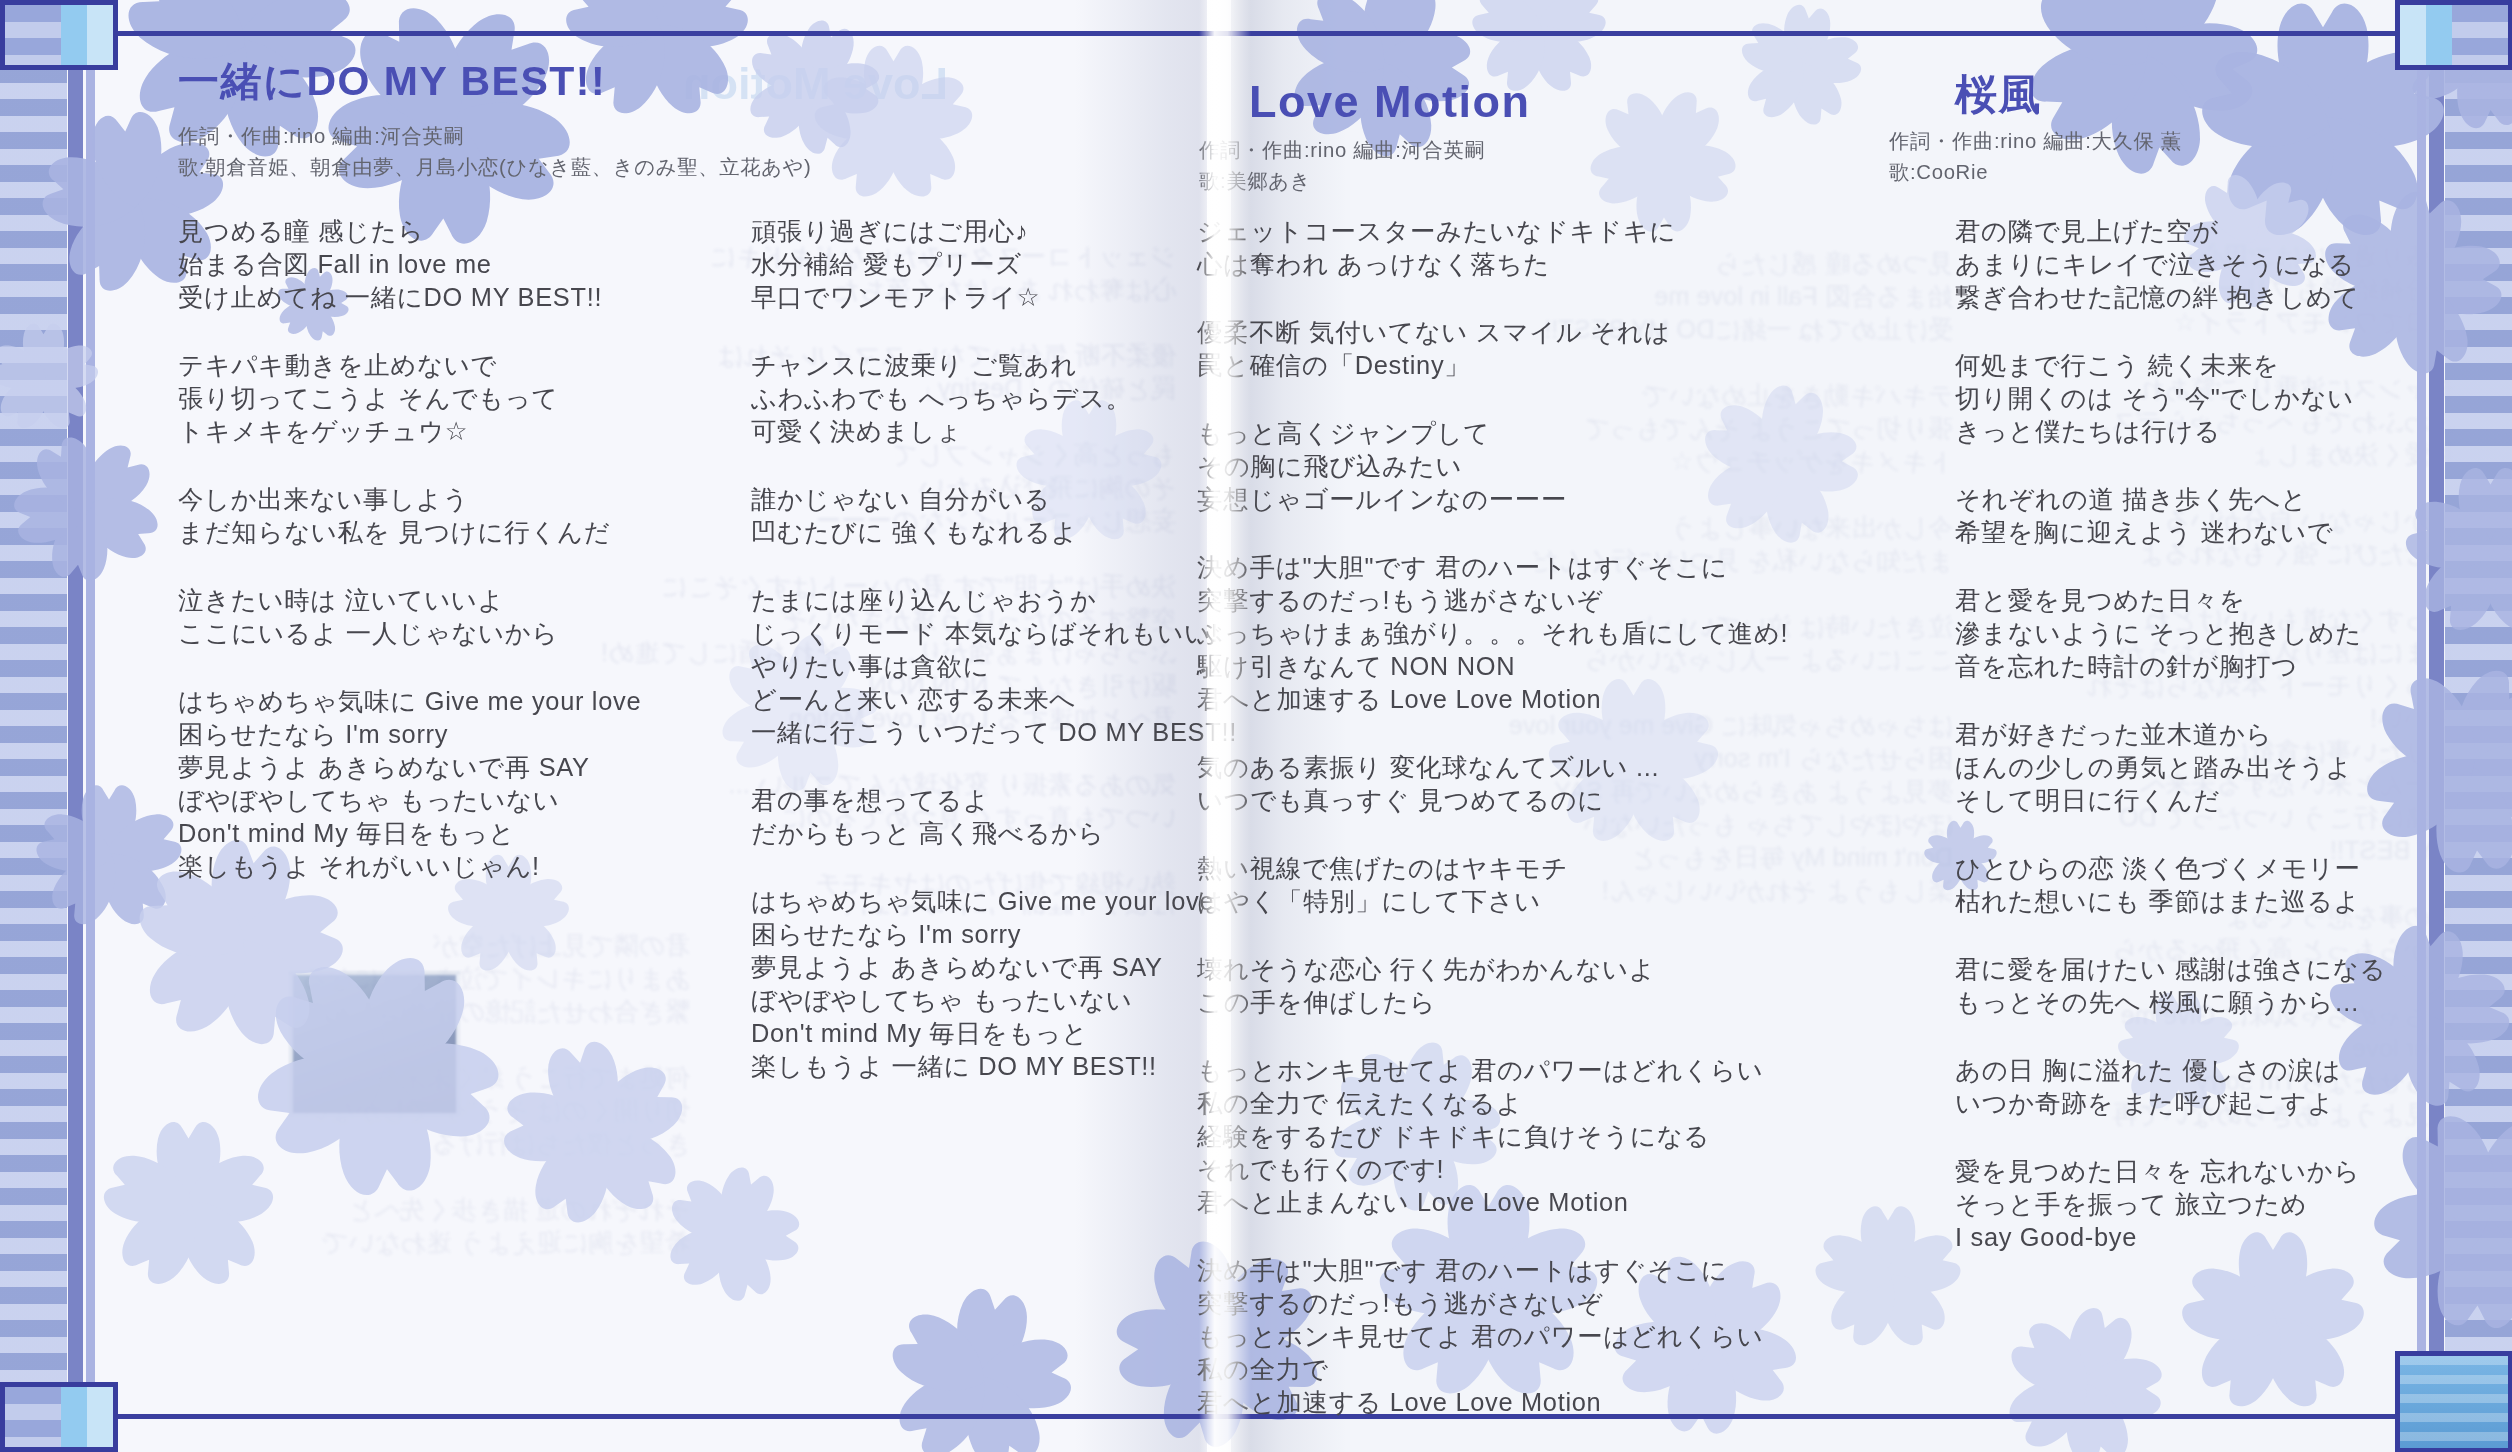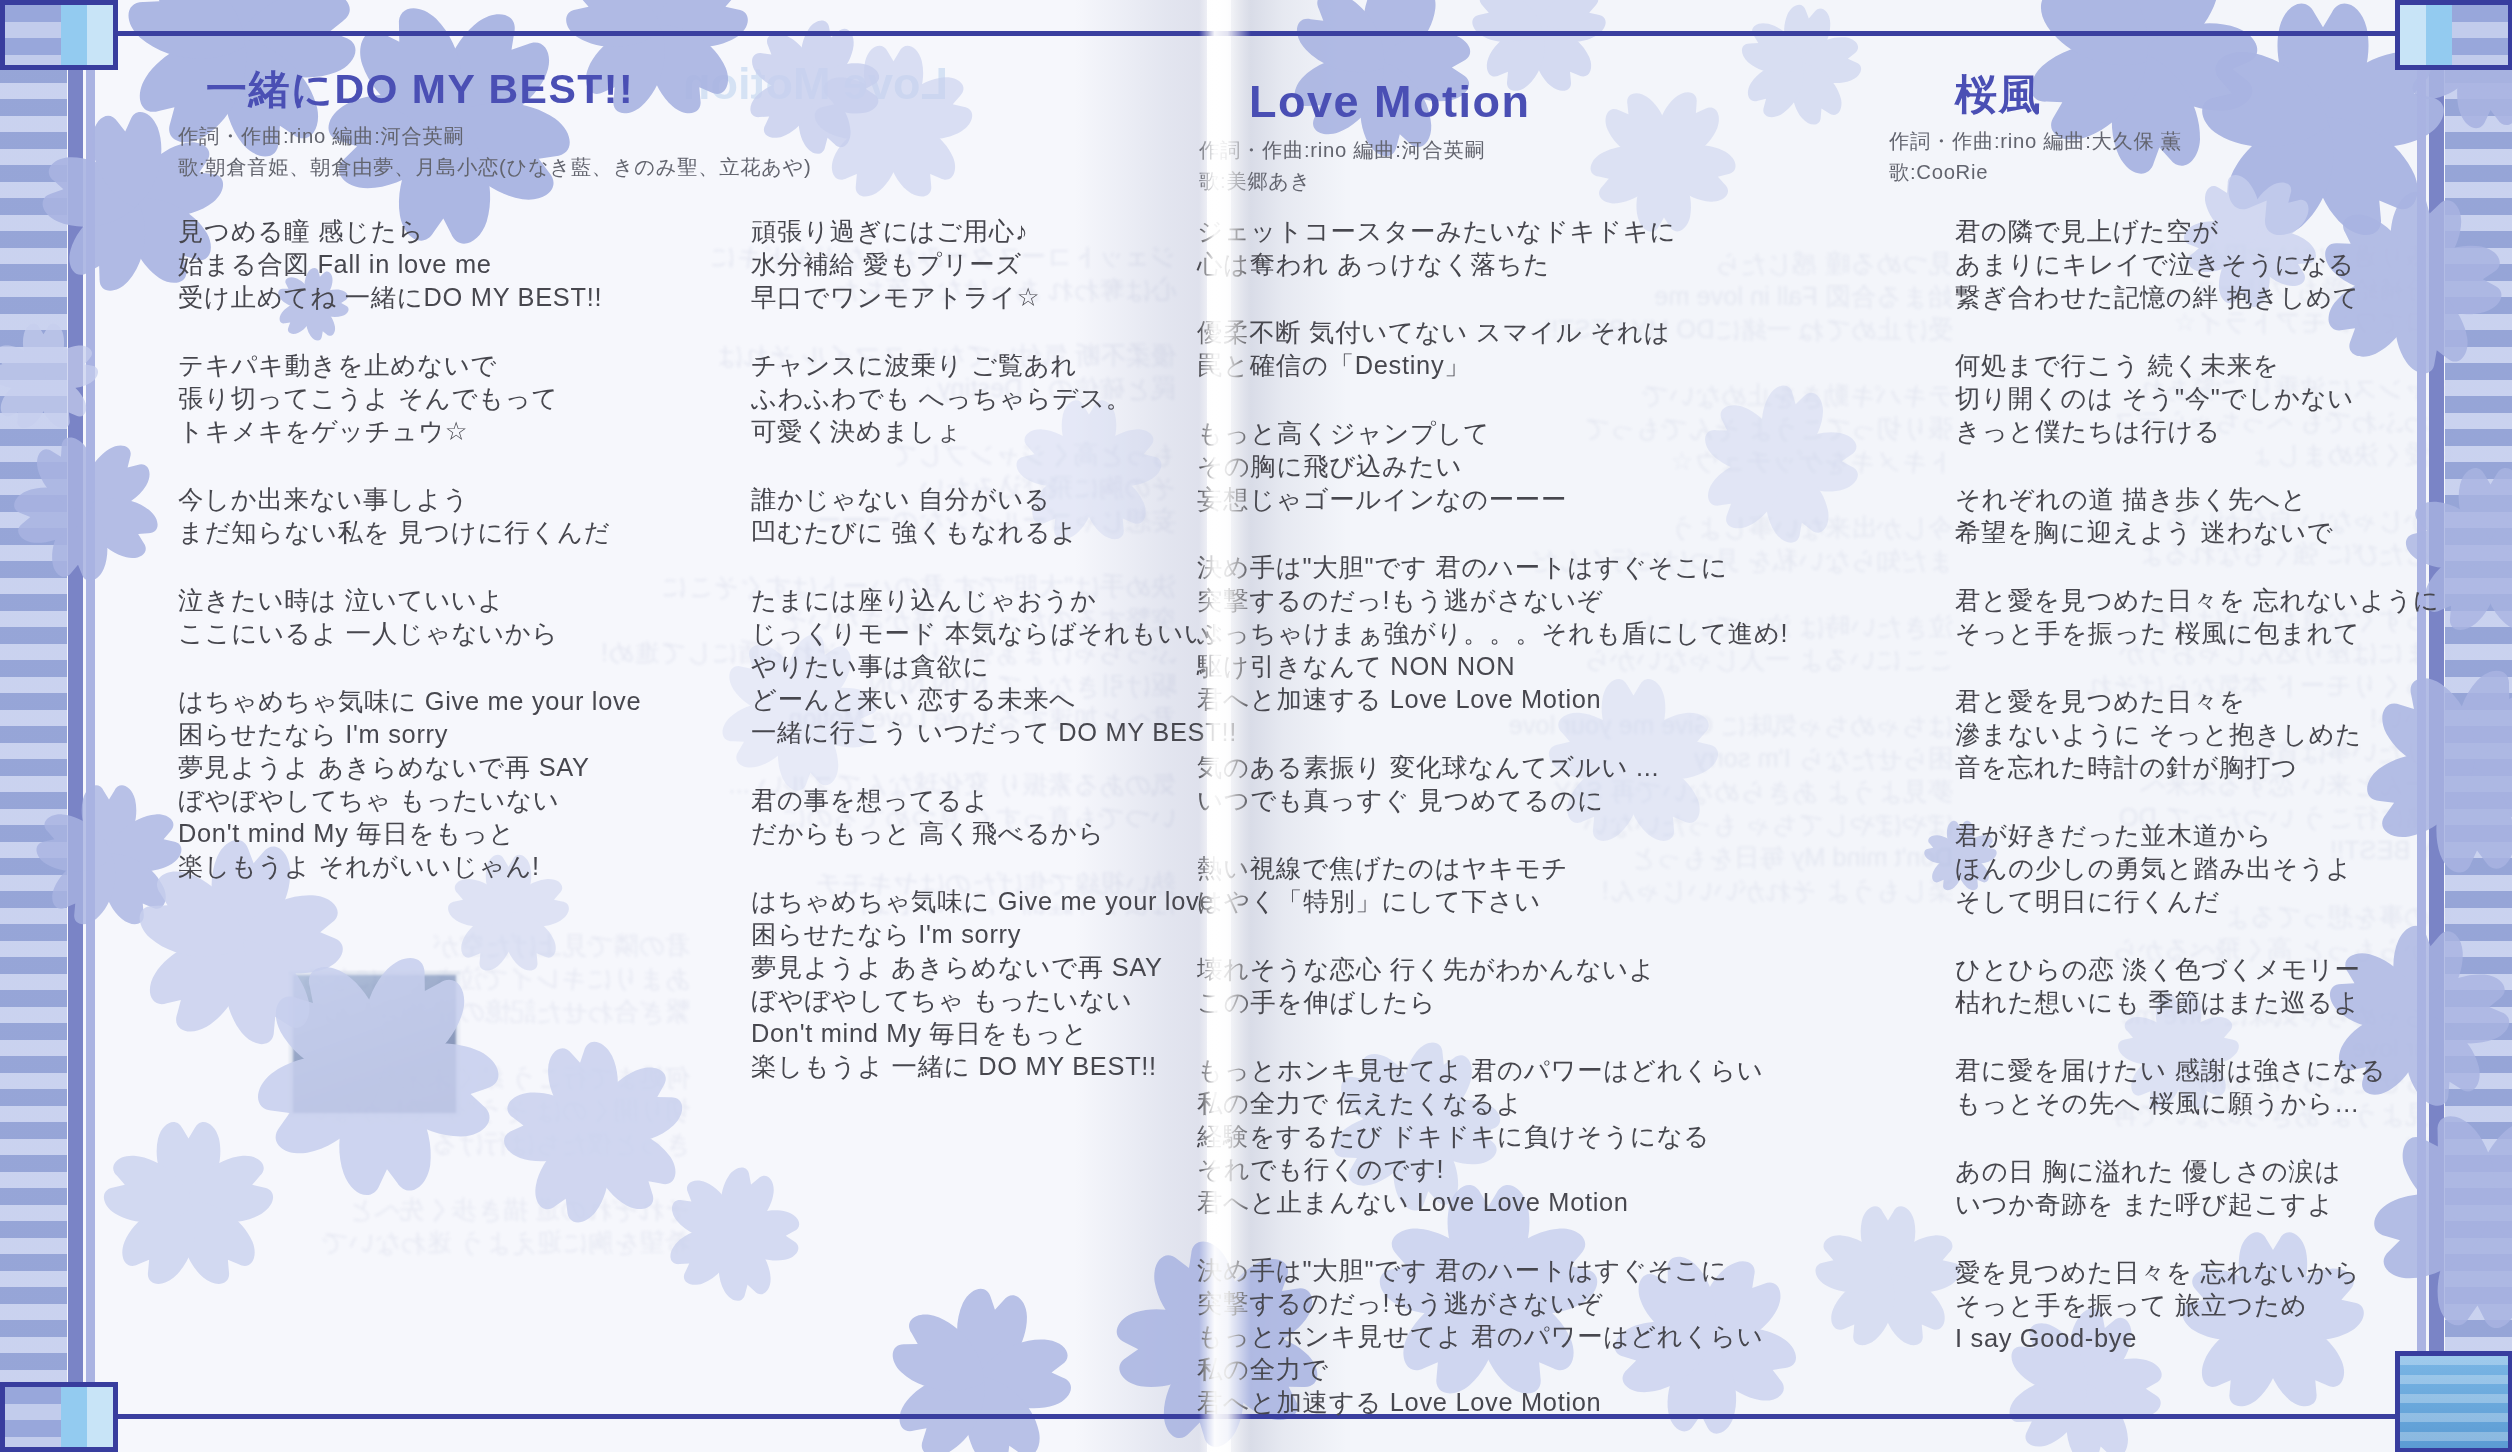--- a/index.html
+++ b/index.html
@@ -39,21 +39,21 @@
      background:linear-gradient(90deg,rgba(0,0,0,0) 0 52%,#93cbf0 52% 76%,#c8e4f7 76% 100%),
                 repeating-linear-gradient(180deg,#98a7db 0 16.7px,#c2ccec 16.7px 33px);}
   .corner-br{left:2395px;top:1351px;width:118px;height:102px;
      background:repeating-linear-gradient(180deg,rgba(255,255,255,.28) 0 9.4px,rgba(255,255,255,0) 9.4px 19px),
                 linear-gradient(180deg,#7ab6e5,#5b9bd3);}
   
   #flower-layer{position:absolute;inset:0;z-index:3;pointer-events:none;}
   #flower-layer svg{position:absolute;}
   
   .song-title{position:absolute;margin:0;color:#4a4fb4;font-weight:bold;letter-spacing:1.5px;z-index:5;}
-  .t1{left:178px;top:62px;font-size:41px;margin-left:28px;}
+  .t1{left:178px;top:54px;font-size:41px;}
   .t2{left:1249px;top:76px;font-size:45px;}
   .t3{left:1955px;top:67px;font-size:42px;}
   .credits{position:absolute;color:#62646e;font-size:20.3px;line-height:30.5px;z-index:5;letter-spacing:0.7px;}
   .c1{left:178px;top:121px;}
   .c2{left:1199px;top:135px;}
   .c3{left:1889px;top:126px;}
   .col{position:absolute;color:#47474e;font-size:25.4px;line-height:33px;letter-spacing:0.7px;z-index:5;}
   .col .verse{margin-bottom:35px;}
   .col1{left:178px;top:215px;width:566px;}
   .col2{left:751px;top:215px;width:537px;}
@@ -647,24 +647,20 @@
       <div class="verse">
         <div class="line">何処まで行こう 続く未来を</div>
         <div class="line">切り開くのは そう"今"でしかない</div>
         <div class="line">きっと僕たちは行ける</div>
       </div>
       <div class="verse">
         <div class="line">それぞれの道 描き歩く先へと</div>
         <div class="line">希望を胸に迎えよう 迷わないで</div>
       </div>
       <div class="verse">
-        <div class="line">君と愛を見つめた日々を 忘れないように</div>
-        <div class="line">そっと手を振った 桜風に包まれて</div>
-      </div>
-      <div class="verse">
         <div class="line">君と愛を見つめた日々を</div>
         <div class="line">滲まないように そっと抱きしめた</div>
         <div class="line">音を忘れた時計の針が胸打つ</div>
       </div>
       <div class="verse">
         <div class="line">君が好きだった並木道から</div>
         <div class="line">ほんの少しの勇気と踏み出そうよ</div>
         <div class="line">そして明日に行くんだ</div>
       </div>
       <div class="verse">

